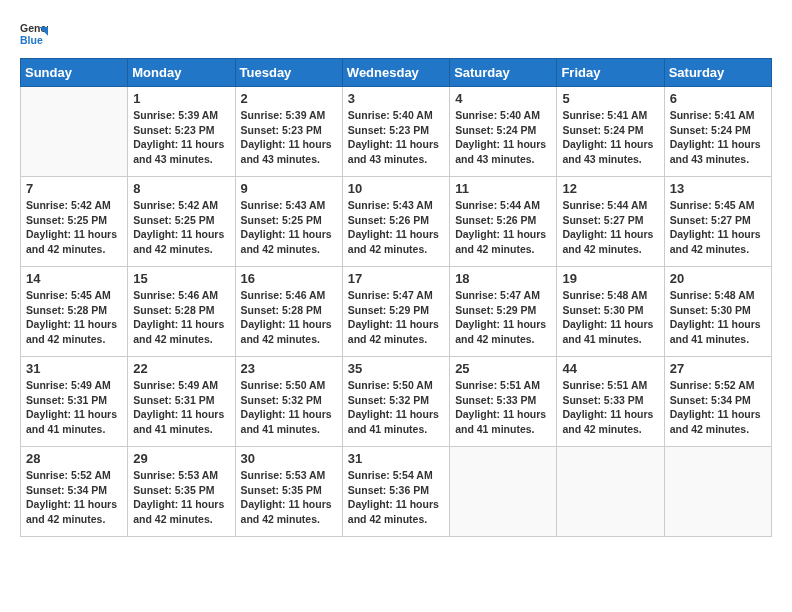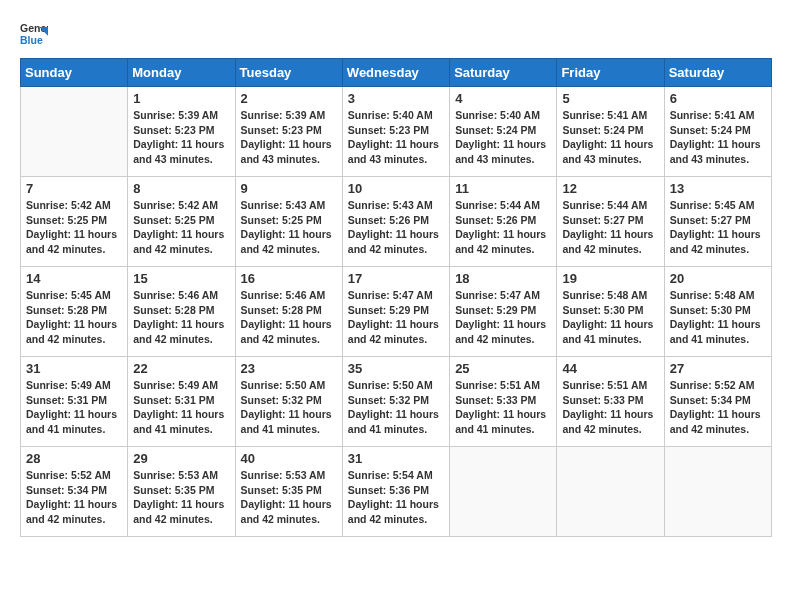--- a/index.html
+++ b/index.html
@@ -288,21 +288,21 @@
           Sunrise: 5:52 AM<br>Sunset: 5:34 PM<br>Daylight: 11 hours and 42 minutes.
         </div>
         </td>
         <td>
           <span class="day-num">29</span>
         <div class="cell-text">
           Sunrise: 5:53 AM<br>Sunset: 5:35 PM<br>Daylight: 11 hours and 42 minutes.
         </div>
         </td>
         <td>
-          <span class="day-num">40</span>
+          <span class="day-num">30</span>
         <div class="cell-text">
           Sunrise: 5:53 AM<br>Sunset: 5:35 PM<br>Daylight: 11 hours and 42 minutes.
         </div>
         </td>
         <td>
           <span class="day-num">31</span>
         <div class="cell-text">
           Sunrise: 5:54 AM<br>Sunset: 5:36 PM<br>Daylight: 11 hours and 42 minutes.
         </div>
         </td>

